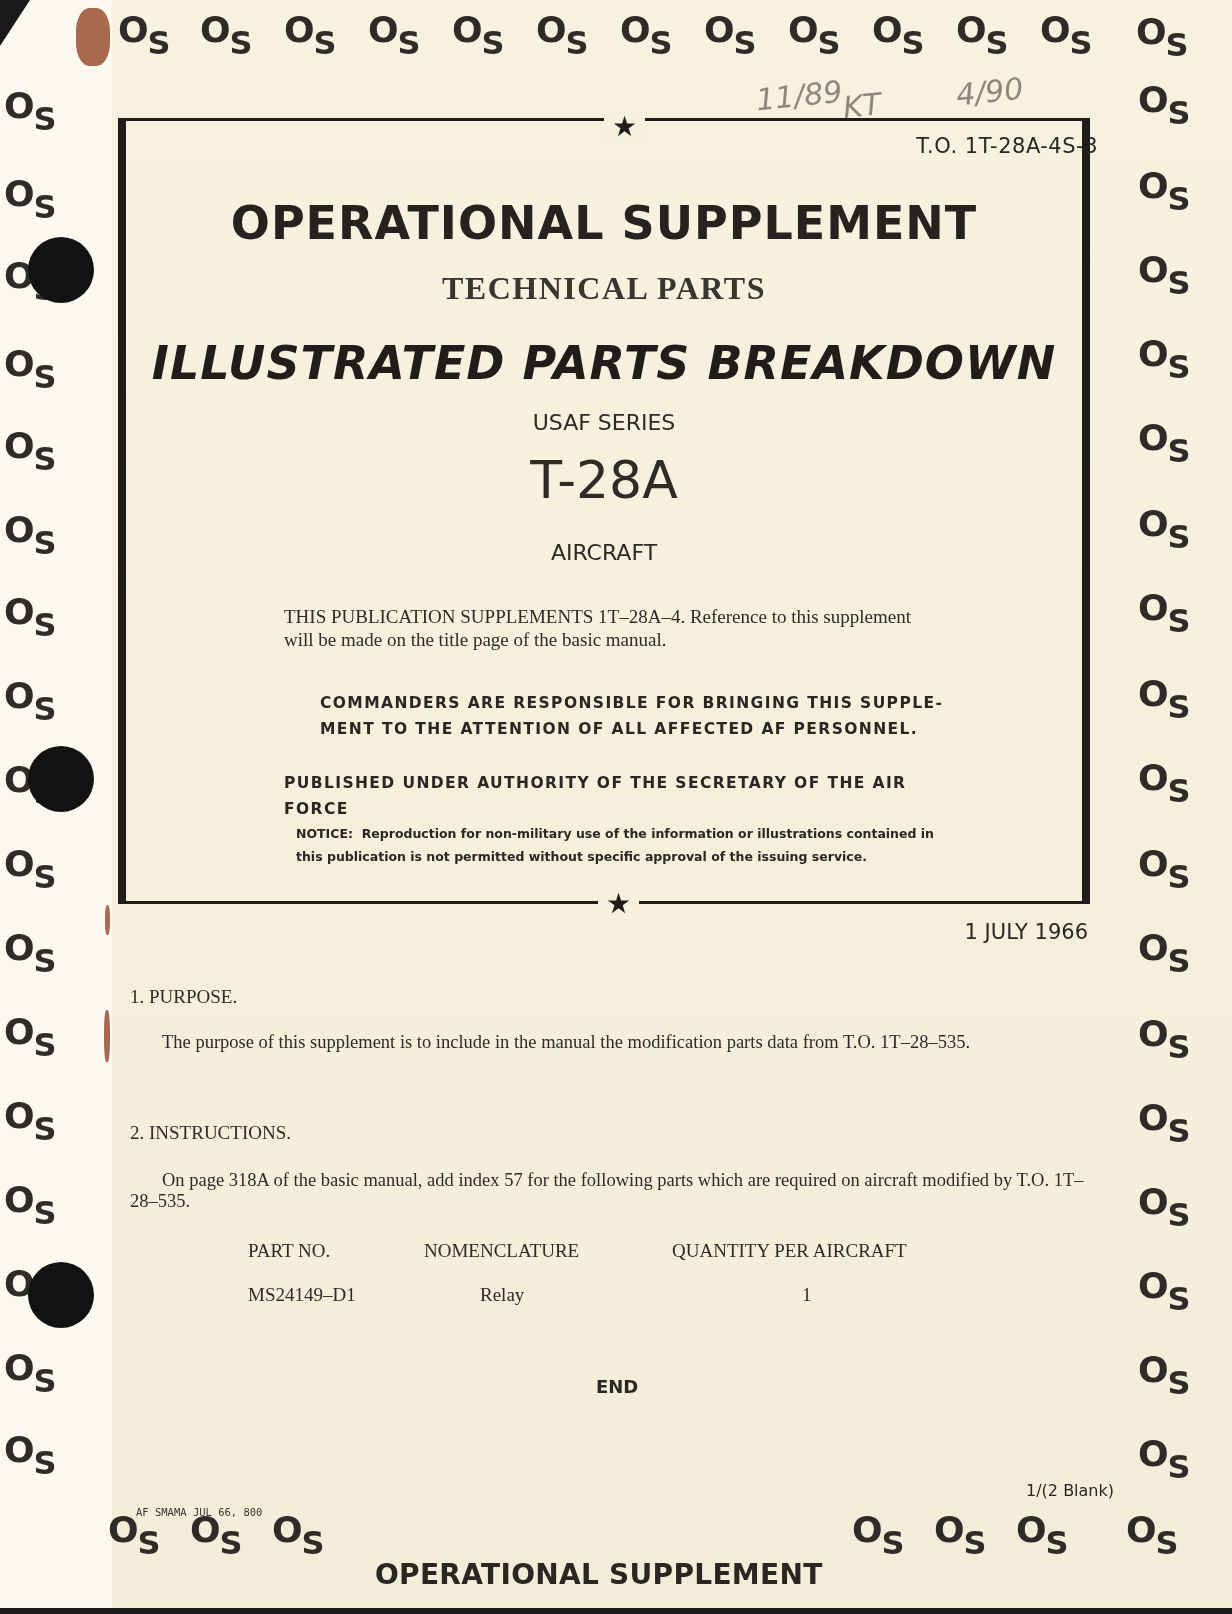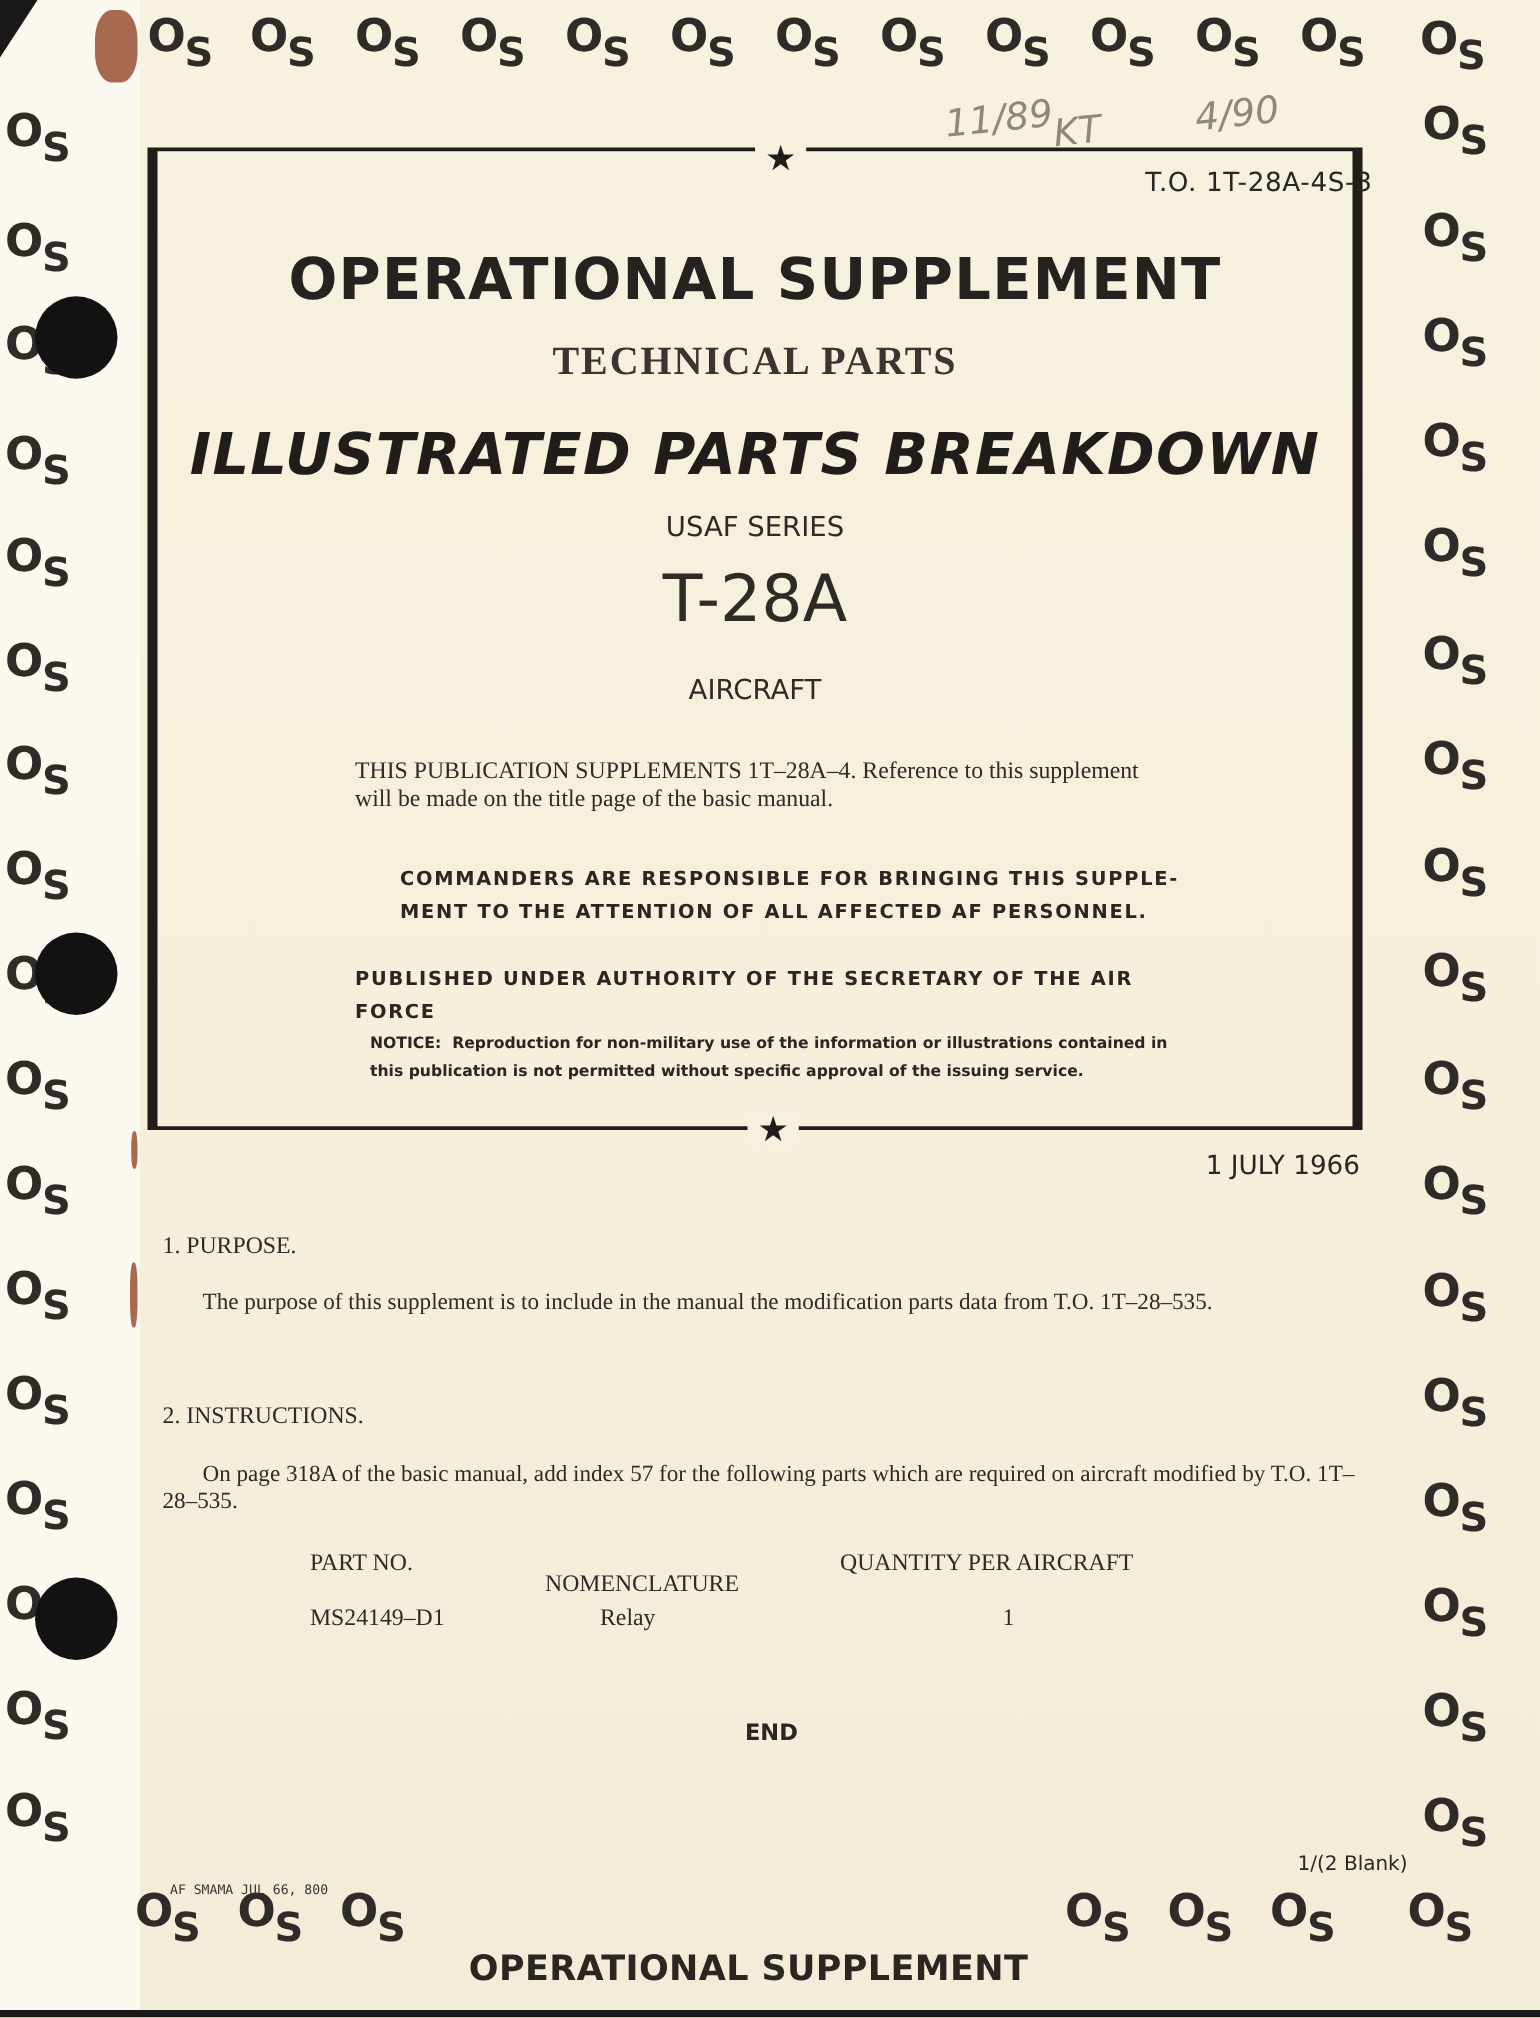--- a/index.html
+++ b/index.html
@@ -75,21 +75,21 @@
   .para { position: absolute; left: 130px; width: 960px; font-family: "Liberation Serif", serif;
     font-size: 18.5px; line-height: 21px; color: #2e2a26; text-indent: 32px; }
 
   .tbl { position: absolute; left: 248px; top: 1240px; font-family: "Liberation Serif", serif;
     font-size: 19px; color: #2e2a26; }
   .tbl .row { position: relative; height: 44px; }
   .tbl .c { position: absolute; white-space: nowrap; }
 
   .end { position: absolute; left: 596px; top: 1376px; font-family: "DejaVu Sans", sans-serif;
     font-weight: bold; font-size: 18px; color: #2a2622; }
-  .pgno { position: absolute; right: 106px; top: 1481px; font-family: "DejaVu Sans", sans-serif;
+  .pgno { position: absolute; right: 118px; top: 1481px; font-family: "DejaVu Sans", sans-serif;
     font-size: 16px; color: #2a2622; }
   .imprint { position: absolute; left: 136px; top: 1506px; font-family: "DejaVu Sans Mono", monospace;
     font-size: 10.5px; color: #3a3531; }
   .footer-label { position: absolute; left: 375px; top: 1558px; font-family: "DejaVu Sans", sans-serif;
     font-weight: bold; font-size: 28px; color: #2a2622; letter-spacing: .3px; }
 </style>
 </head>
 <body>
 
 <div class="page">
@@ -193,21 +193,21 @@
   <div class="date">1 JULY 1966</div>
 
   <div class="sec" style="top:986px;text-align:right;">1.  PURPOSE.</div>
   <div class="para" style="top:1032px;">The purpose of this supplement is to include in the manual the modification parts data from T.O. 1T–28–535.</div>
   <div class="sec" style="top:1122px;">2.  INSTRUCTIONS.</div>
   <div class="para" style="top:1170px;">On page 318A of the basic manual, add index 57 for the following parts which are required on aircraft modified by T.O. 1T–28–535.</div>
 
   <div class="tbl">
     <div class="row">
       <span class="c" style="left:0;">PART NO.</span>
-      <span class="c" style="left:188px;margin-top:17px;">NOMENCLATURE</span>
+      <span class="c" style="left:176px;">NOMENCLATURE</span>
       <span class="c" style="left:424px;">QUANTITY PER AIRCRAFT</span>
     </div>
     <div class="row">
       <span class="c" style="left:0;">MS24149–D1</span>
       <span class="c" style="left:232px;">Relay</span>
       <span class="c" style="left:554px;">1</span>
     </div>
   </div>
 
   <div class="end">END</div>

